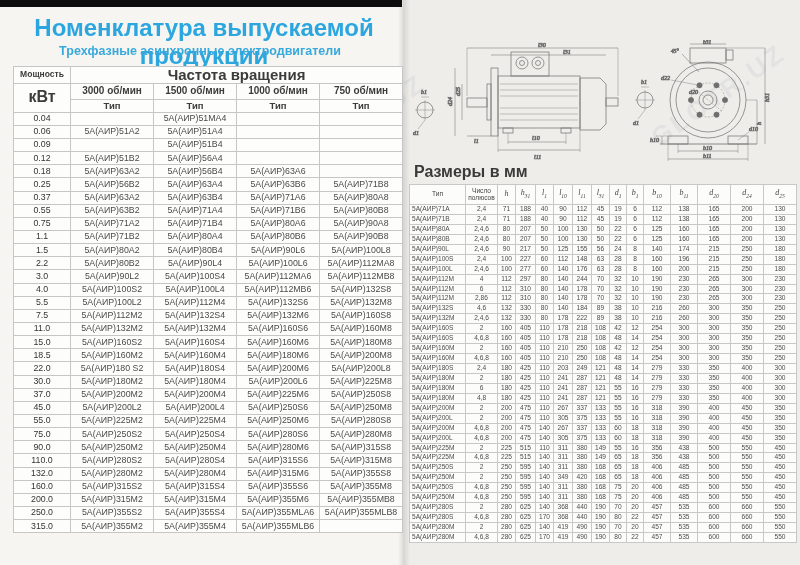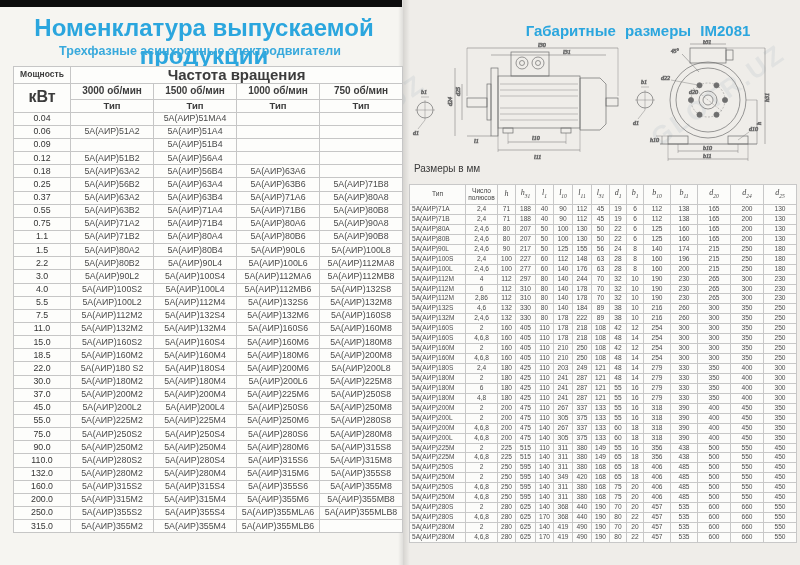--- a/index.html
+++ b/index.html
@@ -33,21 +33,21 @@
   .th-kvt{font-size:16px;}
   .th-tip{font-size:9.5px;height:12px;font-weight:bold;}
   .nom td{font-size:8.8px;height:12.15px;}
   .nom td.pwr{font-weight:normal;color:#333;}
   .nom td+td{border-left-color:#d0a9cb;}
   .nom td:nth-child(3),.nom td:nth-child(5){border-left-color:#a8c6a3;}
 
   
   .r-title{position:absolute;left:478px;top:22px;width:320px;text-align:center;
            color:#2ba6de;font-size:15px;font-weight:bold;word-spacing:5px;}
-  .r-dims-label{position:absolute;left:414px;top:163px;font-size:10px;font-weight:normal;color:#3a3a3a;}
+  .r-dims-label{position:absolute;left:414px;top:163px;font-size:16px;font-weight:bold;color:#3a3a3a;}
 
   .dim{position:absolute;left:409px;top:184px;width:387px;background:#fcfcfa;
        border:1px solid #9a9a9a;}
   .dim th,.dim td{border:1px solid #c8c8c8;text-align:center;padding:0;overflow:hidden;
        color:#4c4c4c;line-height:1.05;}
   .dim th{font-size:6.6px;font-weight:normal;color:#444;height:19px;white-space:normal;}
   .dim th.dimh{font-family:"Liberation Serif",serif;font-style:italic;font-size:8px;}
   .dim th sub{font-size:5.5px;}
   .dim td{font-size:6.6px;height:8.95px;white-space:nowrap;}
   .dim td.typ{text-align:left;padding-left:2px;}
@@ -322,21 +322,20 @@
         <tr>
           <td class="pwr">315.0</td>
           <td>5А(АИР)355М2</td>
           <td>5А(АИР)355М4</td>
           <td>5А(АИР)355МLВ6</td>
           <td></td>
         </tr>
       </tbody>
   </table>
 
-  <div class="r-title">Габаритные размеры IM2081</div>
 
   <svg style="position:absolute;left:405px;top:40px;width:395px;height:124px" viewBox="0 0 395 124" fill="none" stroke="#6e6e6e" stroke-width="0.7" font-size="6">
 
     <g>
       <circle cx="20" cy="70" r="8"></circle>
       <line x1="10" y1="70" x2="30" y2="70" stroke-width="0.4"></line>
       <line x1="20" y1="60" x2="20" y2="80" stroke-width="0.4"></line>
       <line x1="16" y1="57" x2="24" y2="57" stroke-width="0.4"></line>
       <text x="16" y="54">b1</text>
       <line x1="20" y1="80" x2="13" y2="89" stroke-width="0.4"></line>

